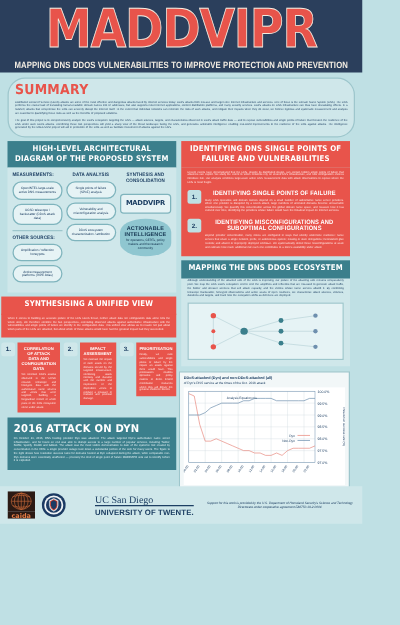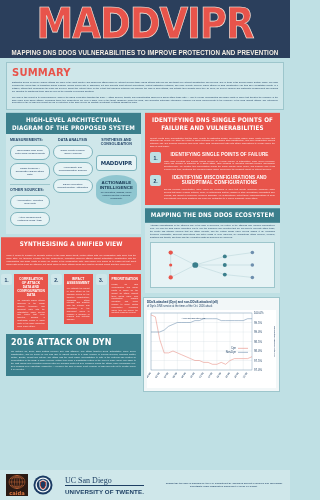--- a/index.html
+++ b/index.html
@@ -4,21 +4,21 @@
 <style>
   * { box-sizing: border-box; margin:0; padding:0; }
   html,body { width:290px; height:500px; }
   body {
     font-family: "Liberation Sans", sans-serif;
     background:#bfe0e4;
     color:#173a5e;
     overflow:hidden;
     position:relative;
   }
-  .poster { width:290px; height:500px; position:relative; background:#bfe0e4; }
+  .poster { width:290px; height:419px; position:relative; background:#bfe0e4; }
 
   
   .header {
     height:58px; background:#2b3f5c; position:relative;
     display:flex; flex-direction:column; align-items:center; justify-content:center;
     overflow:hidden;
   }
   .title {
     font-size:37px; line-height:37px; font-weight:bold; letter-spacing:-1px;
     color:#e8544b; -webkit-text-stroke:0.6px #f4ece0;
@@ -28,21 +28,21 @@
   .subtitle {
     margin-top:7px; font-size:6.2px; font-weight:bold; color:#f2ece2;
     letter-spacing:0.1px; transform:scaleY(1.18); white-space:nowrap;
   }
 
   
   .body-wrap { padding:4px 6px 0 6px; }
 
   .panel { background:#cfe7ea; border:1px solid #9dc6cc; }
 
-  .summary { padding:4px 5px 5px 5px; margin-bottom:4px; }
+  .summary { padding:4px 5px 5px 5px; margin-bottom:4px;border-radius:14px; }
   .summary h2 {
     color:#e8544b; font-size:10px; font-weight:bold; letter-spacing:0.2px;
     transform:scaleY(1.1); margin-bottom:3px;
     font-family:"DejaVu Sans", sans-serif;
   }
   .microtext {
     font-size:2.15px; line-height:2.9px; color:#1d3f63; text-align:justify;
     word-spacing:0.2px;
   }
   .microtext.p2 { margin-top:3px; }
@@ -147,21 +147,21 @@
   }
   .dyn-body .microtext { color:#e4f2f4; font-size:2.2px; line-height:3px; }
 
   
   .footer {
     position:absolute; left:0; bottom:0; width:290px; height:30px;
     background:#cfe7ea; display:flex; align-items:center; padding:0 6px; gap:5px;
   }
   .caida-logo { width:22px; height:22px; position:relative; }
   .dhs-seal { width:20px; height:20px; }
-  .uni-names { margin-left:7px; }
+  .uni-names { margin-left:18px; }
   .ucsd {
     font-family:"Liberation Serif", serif; font-size:8px; color:#1d3f63;
     border-bottom:0.7px solid #1d3f63; padding-bottom:0.5px; line-height:9px;
   }
   .twente {
     font-size:6.2px; font-weight:bold; color:#1d3f63; margin-top:1.5px;
     letter-spacing:0.1px;
   }
   .support {
     margin-left:auto; width:120px; font-size:2.5px; line-height:3.3px;

